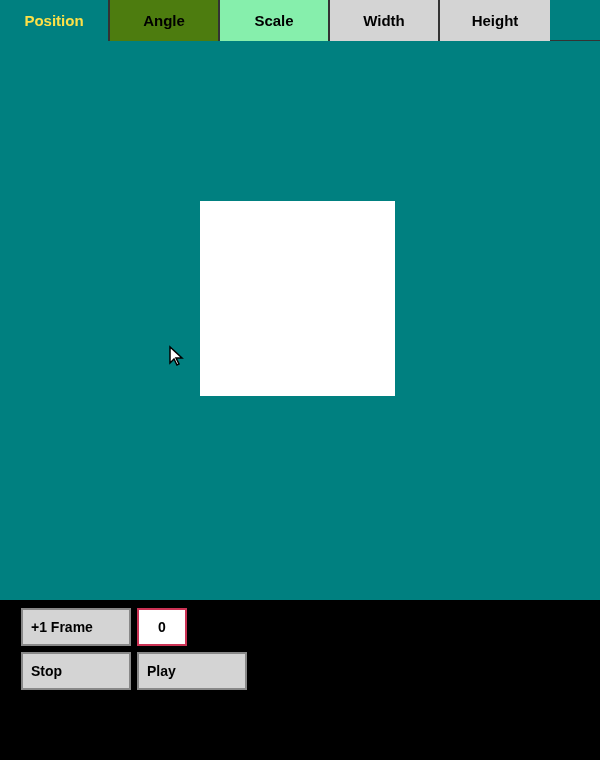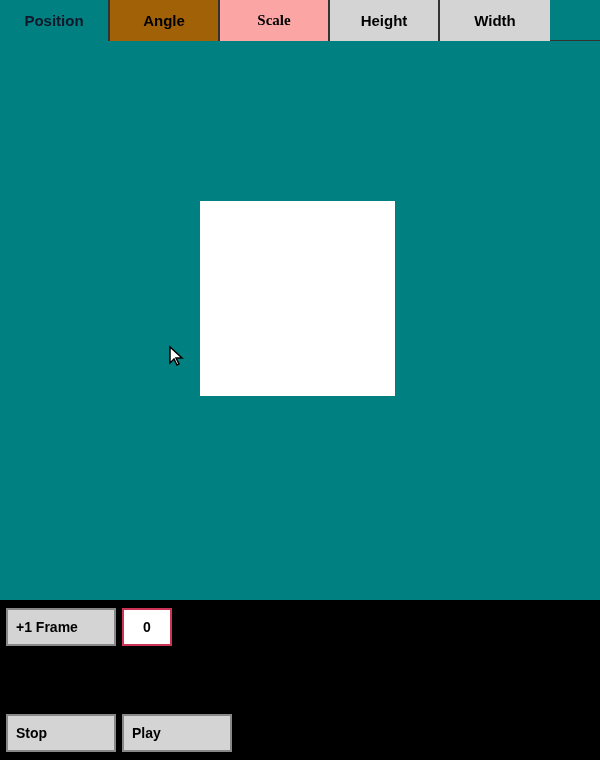--- a/index.html
+++ b/index.html
@@ -22,26 +22,26 @@
       border-right: 2px solid #333;
       cursor: pointer;
       font-size: 15px;
       font-weight: bold;
       color: #000;
       background: #c0c0c0;
       padding: 0 10px;
     }
     .tab:first-child {
       background: #008080;
-      color: #0f172a;
+      color: #fde047;
       border-right: 2px solid #333;
       min-width: 110px;
     }
-    .tab:nth-child(2) { min-width: 110px; background: #a16207; }
-    .tab:nth-child(3) { min-width: 110px; background: #fca5a5; font-family: Liberation Serif, serif; }
+    .tab:nth-child(2) { min-width: 110px; background: #4d7c0f; }
+    .tab:nth-child(3) { min-width: 110px; background: #86efac; }
     .tab:nth-child(4) { min-width: 110px; background: #d4d4d4; }
     .tab:nth-child(5) { min-width: 110px; background: #d4d4d4; border-right: none; }
 
     
     #canvas-area {
       width: 600px;
       height: 559px;
       background: #008080;
       position: relative;
     }
@@ -66,23 +66,22 @@
       pointer-events: none;
     }
 
     
     #controls {
       width: 600px;
       height: 160px;
       background: #000;
       display: flex;
       flex-direction: column;
-      padding: 8px 6px;
+      padding: 8px 21px;
       gap: 6px;
-      justify-content: space-between;
     }
 
     .control-row {
       display: flex;
       flex-direction: row;
       align-items: center;
       gap: 6px;
     }
 
     .ctrl-btn {
@@ -116,22 +115,22 @@
       cursor: pointer;
     }
   </style>
 </head>
 <body>
 
 <div id="header">
   <div class="tab">Position</div>
   <div class="tab">Angle</div>
   <div class="tab">Scale</div>
+  <div class="tab">Width</div>
   <div class="tab">Height</div>
-  <div class="tab">Width</div>
 </div>
 
 <div id="canvas-area">
   <div id="white-rect"></div>
 
   <div id="cursor">
     <svg width="18" height="22" viewBox="0 0 18 22" fill="none" xmlns="http://www.w3.org/2000/svg">
       <polygon points="2,2 2,18 6,14 9,20 11,19 8,13 14,13" fill="white" stroke="black" stroke-width="1.5"></polygon>
     </svg>
   </div>

